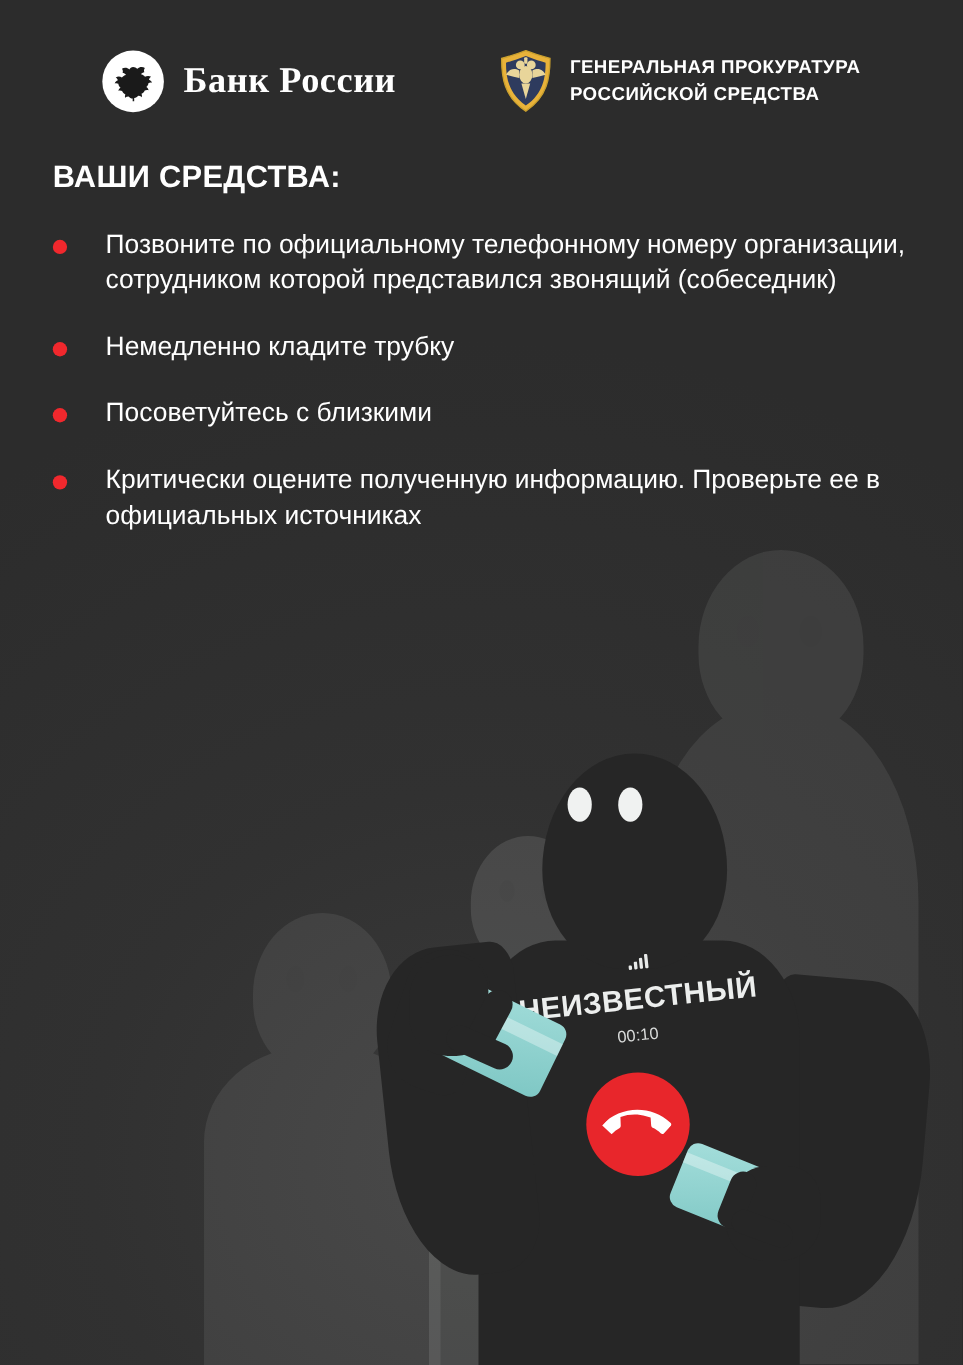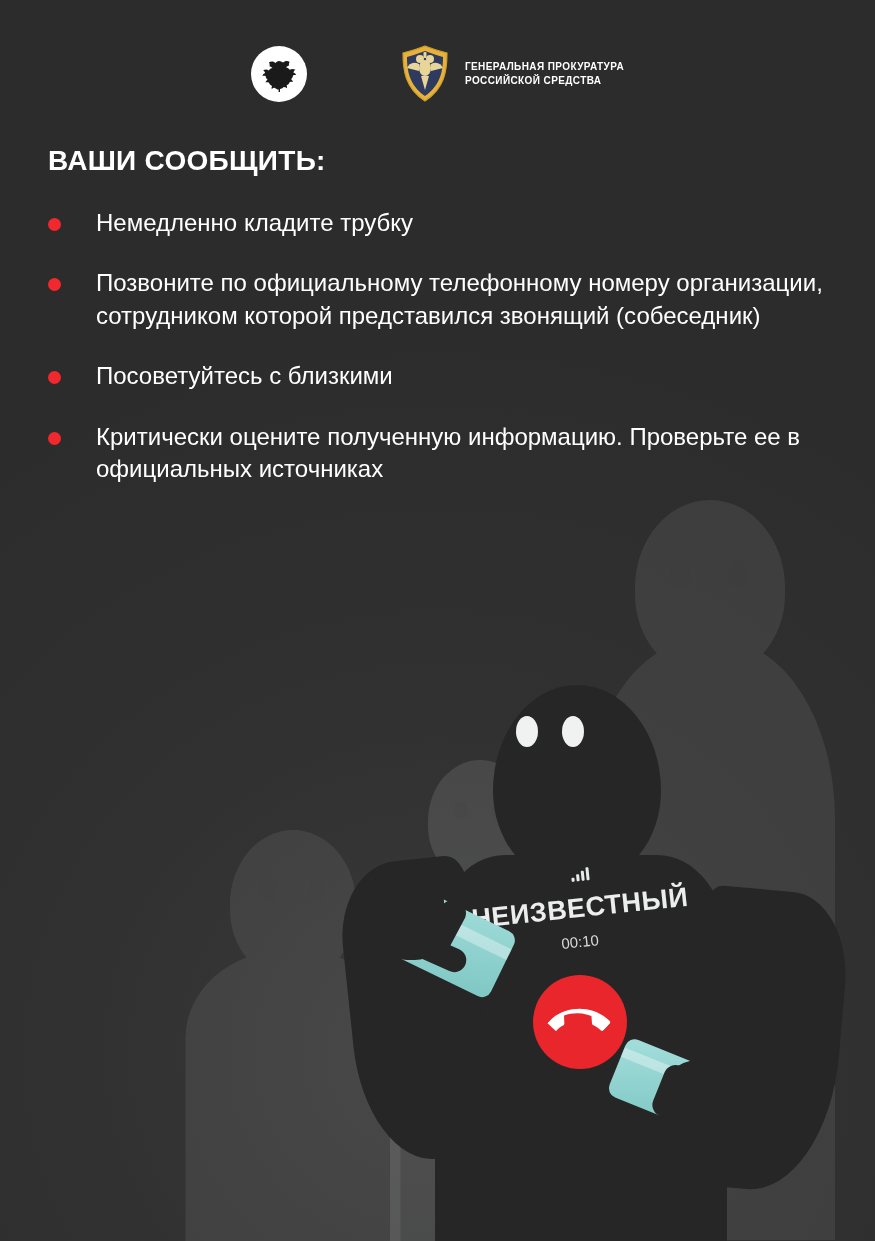--- a/index.html
+++ b/index.html
@@ -272,21 +272,21 @@
     font-family: "Liberation Serif", serif;
     font-size: 33px;
     font-weight: bold;
     letter-spacing: .5px;
     white-space: nowrap;
   }
   .logo-gp { display: flex; align-items: center; gap: 14px; }
   .gp-mark { width: 52px; height: 60px; }
   .gp-text {
     color: #ffffff;
-    font-size: 10px;
+    font-size: 17px;
     font-weight: bold;
     line-height: 1.45;
     letter-spacing: .4px;
     white-space: nowrap;
   }
 
   
   .content { position: absolute; left: 48px; top: 145px; width: 790px; }
   .headline {
     color: #f1282d;
@@ -395,20 +395,21 @@
 
   <div class="logos">
     <div class="logo-cbr">
       <div class="cbr-mark">
         <svg width="40" height="40" viewBox="0 0 40 40" aria-hidden="true">
           <g fill="#1a1a1a">
             <path d="M20 7c-1.6 0-2.7 1-3.4 2.1-1-1-2.3-1.6-3.7-1.6-1.2 0-2.2.4-3 1 .5.6.8 1.4.8 2.3 0 .5-.1 1-.3 1.4 1.3.2 2.4.9 3.1 1.9-1.5.3-2.8 1.1-3.7 2.3-.8-.5-1.8-.8-2.8-.8-1 0-2 .3-2.8.8 1 .6 1.7 1.5 2 2.6-1.4.5-2.4 1.5-2.9 2.8 1.1-.3 2.3-.2 3.3.3.1 1.5.9 2.8 2 3.7-1 .6-1.8 1.6-2.1 2.8 1.2-.4 2.4-.3 3.5.2.5 1.4 1.6 2.6 3 3.1-.5.9-.6 2-.3 3 .9-.8 2-1.2 3.2-1.2.9 1.1 2.2 1.8 3.7 1.9v2.4h1.4V35c1.5-.1 2.8-.8 3.7-1.9 1.2 0 2.3.4 3.2 1.2.3-1 .2-2.1-.3-3 1.4-.5 2.5-1.7 3-3.1 1.1-.5 2.3-.6 3.5-.2-.3-1.2-1.1-2.2-2.1-2.8 1.1-.9 1.9-2.2 2-3.7 1-.5 2.2-.6 3.3-.3-.5-1.3-1.5-2.3-2.9-2.8.3-1.1 1-2 2-2.6-.8-.5-1.8-.8-2.8-.8s-2 .3-2.8.8c-.9-1.2-2.2-2-3.7-2.3.7-1 1.8-1.7 3.1-1.9-.2-.4-.3-.9-.3-1.4 0-.9.3-1.7.8-2.3-.8-.6-1.8-1-3-1-1.4 0-2.7.6-3.7 1.6C22.7 8 21.6 7 20 7z"></path>
           </g>
         </svg>
       </div>
+      <div class="cbr-text">Банк России</div>
     </div>
 
     <div class="logo-gp">
       <div class="gp-mark">
         <svg width="52" height="60" viewBox="0 0 52 60" aria-hidden="true">
           <path d="M26 2 C16 6 8 8 4 9 C4 26 6 44 26 57 C46 44 48 26 48 9 C44 8 36 6 26 2 Z" fill="#e8b23a" stroke="#caa02e" stroke-width="1.2"></path>
           <path d="M26 7 C18 10 12 12 8 13 C8 26 10 41 26 52 C42 41 44 26 44 13 C40 12 34 10 26 7 Z" fill="#2e3b5e"></path>
           <g fill="#e8d59a">
             <ellipse cx="26" cy="24" rx="6" ry="8"></ellipse>
             <path d="M20 20 C14 17 10 20 8 24 C12 25 16 26 20 27 Z"></path>
@@ -421,29 +422,29 @@
         </svg>
       </div>
       <div class="gp-text">
         <div>ГЕНЕРАЛЬНАЯ ПРОКУРАТУРА</div>
         <div>РОССИЙСКОЙ СРЕДСТВА</div>
       </div>
     </div>
   </div>
 
   <div class="content">
-    <h2 class="subhead">ВАШИ СООБЩИТЬ:</h2>
+    <h2 class="subhead">ВАШИ СРЕДСТВА:</h2>
     <ul class="actions">
       <li>
         <span class="dot"></span>
-        <span>Немедленно кладите трубку</span>
+        <span>Позвоните по официальному телефонному номеру организации, сотрудником которой представился звонящий (собеседник)</span>
       </li>
       <li>
         <span class="dot"></span>
-        <span>Позвоните по официальному телефонному номеру организации, сотрудником которой представился звонящий (собеседник)</span>
+        <span>Немедленно кладите трубку</span>
       </li>
       <li>
         <span class="dot"></span>
         <span>Посоветуйтесь с близкими</span>
       </li>
       <li>
         <span class="dot"></span>
         <span>Критически оцените полученную информацию. Проверьте ее в официальных источниках</span>
       </li>
     </ul>

